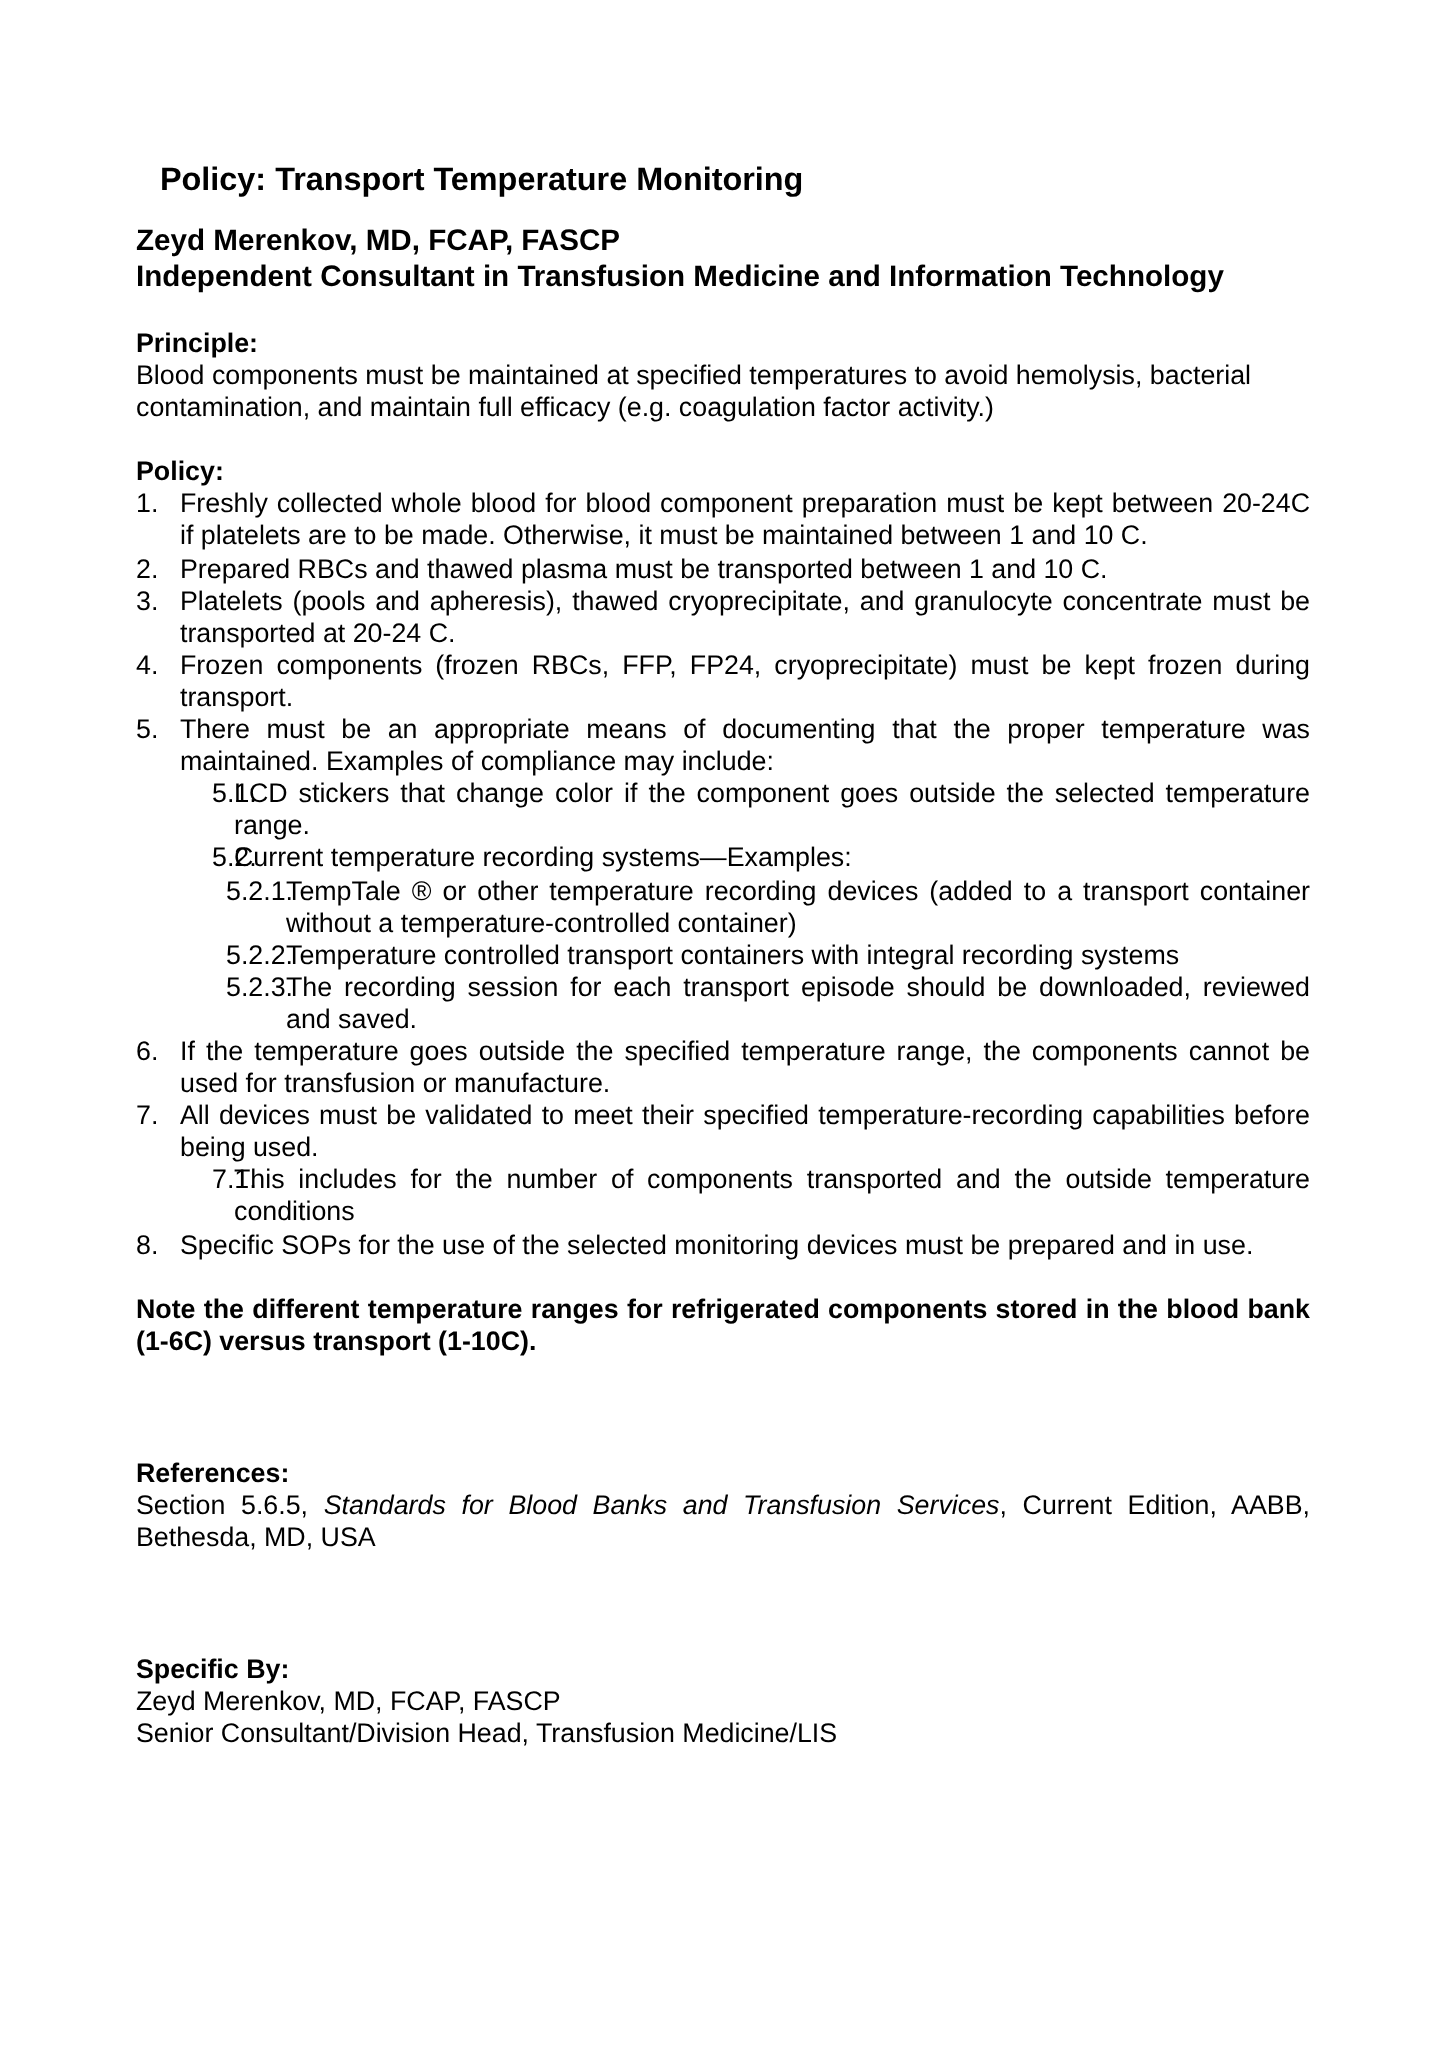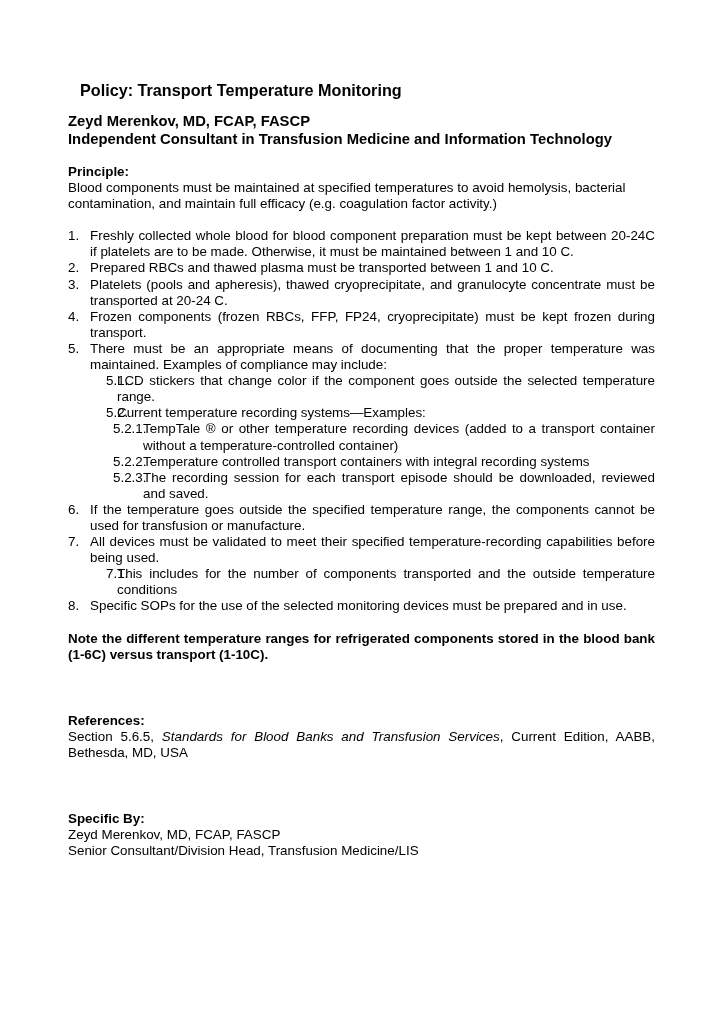--- a/index.html
+++ b/index.html
@@ -37,20 +37,21 @@
   <div class="h1">Policy:  Transport Temperature Monitoring</div>
   <div class="h2">Zeyd Merenkov, MD, FCAP, FASCP</div>
   <div class="h2">Independent Consultant in Transfusion Medicine and Information Technology</div>
 
   <div class="sec-principle">
     <div class="lbl">Principle:</div>
     <div class="txt">Blood components must be maintained at specified temperatures to avoid hemolysis, bacterial contamination, and maintain full efficacy (e.g. coagulation factor activity.)</div>
   </div>
 
   <div class="sec-policy">
+    <div class="lbl">Policy:</div>
     <div id="policy-list">
         <div class="li l1"><span class="num">1.</span><span>Freshly collected whole blood for blood component preparation must be kept between 20-24C if  platelets are to be made.  Otherwise, it must be maintained between 1 and 10 C.</span></div>
         <div class="li l1"><span class="num">2.</span><span>Prepared RBCs and thawed plasma must be transported between 1 and 10 C.</span></div>
         <div class="li l1"><span class="num">3.</span><span>Platelets (pools and apheresis), thawed cryoprecipitate, and granulocyte concentrate must be transported at 20-24 C.</span></div>
         <div class="li l1"><span class="num">4.</span><span>Frozen components (frozen RBCs, FFP, FP24, cryoprecipitate) must be kept frozen during transport.</span></div>
         <div class="li l1"><span class="num">5.</span><span>There must be an appropriate means of documenting that the proper temperature was maintained.  Examples of compliance may include:</span></div>
         <div class="li l2"><span class="num">5.1.</span><span>LCD stickers that change color if the component goes outside the selected temperature range.</span></div>
         <div class="li l2"><span class="num">5.2.</span><span>Current temperature recording systems—Examples:</span></div>
         <div class="li l3"><span class="num">5.2.1.</span><span>TempTale ® or other temperature recording devices (added to a transport container without a temperature-controlled container)</span></div>
         <div class="li l3"><span class="num">5.2.2.</span><span>Temperature controlled transport containers with integral recording systems</span></div>

